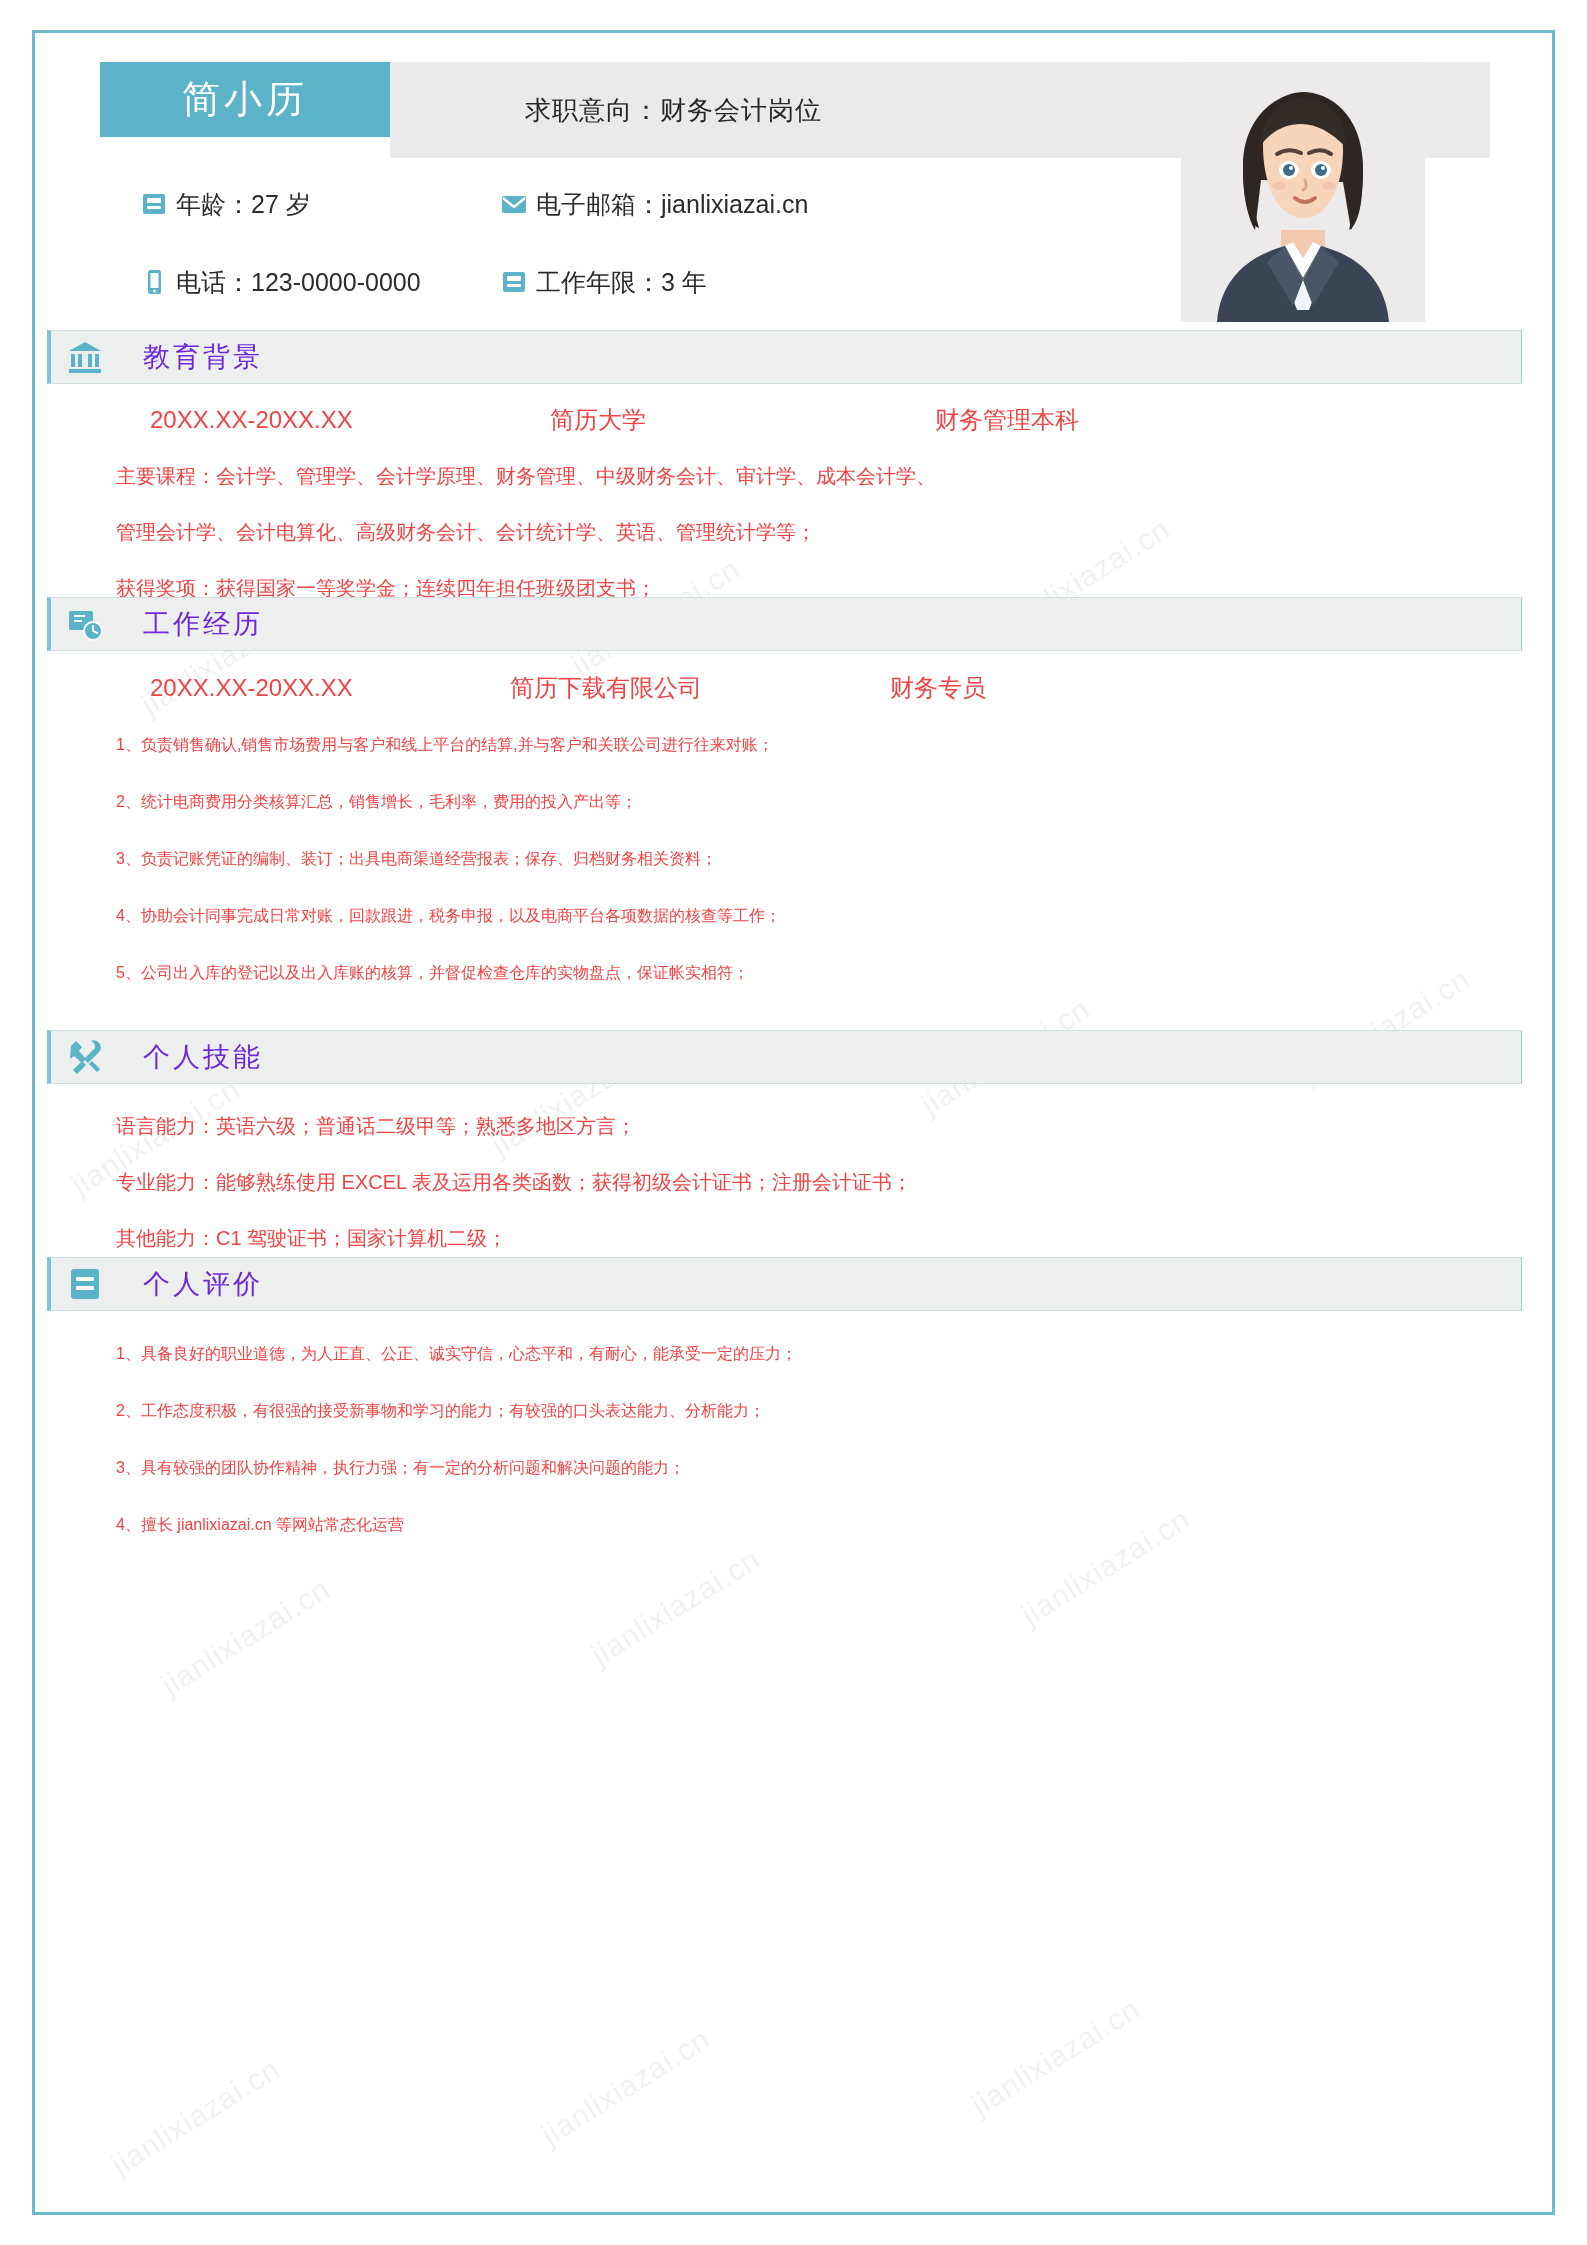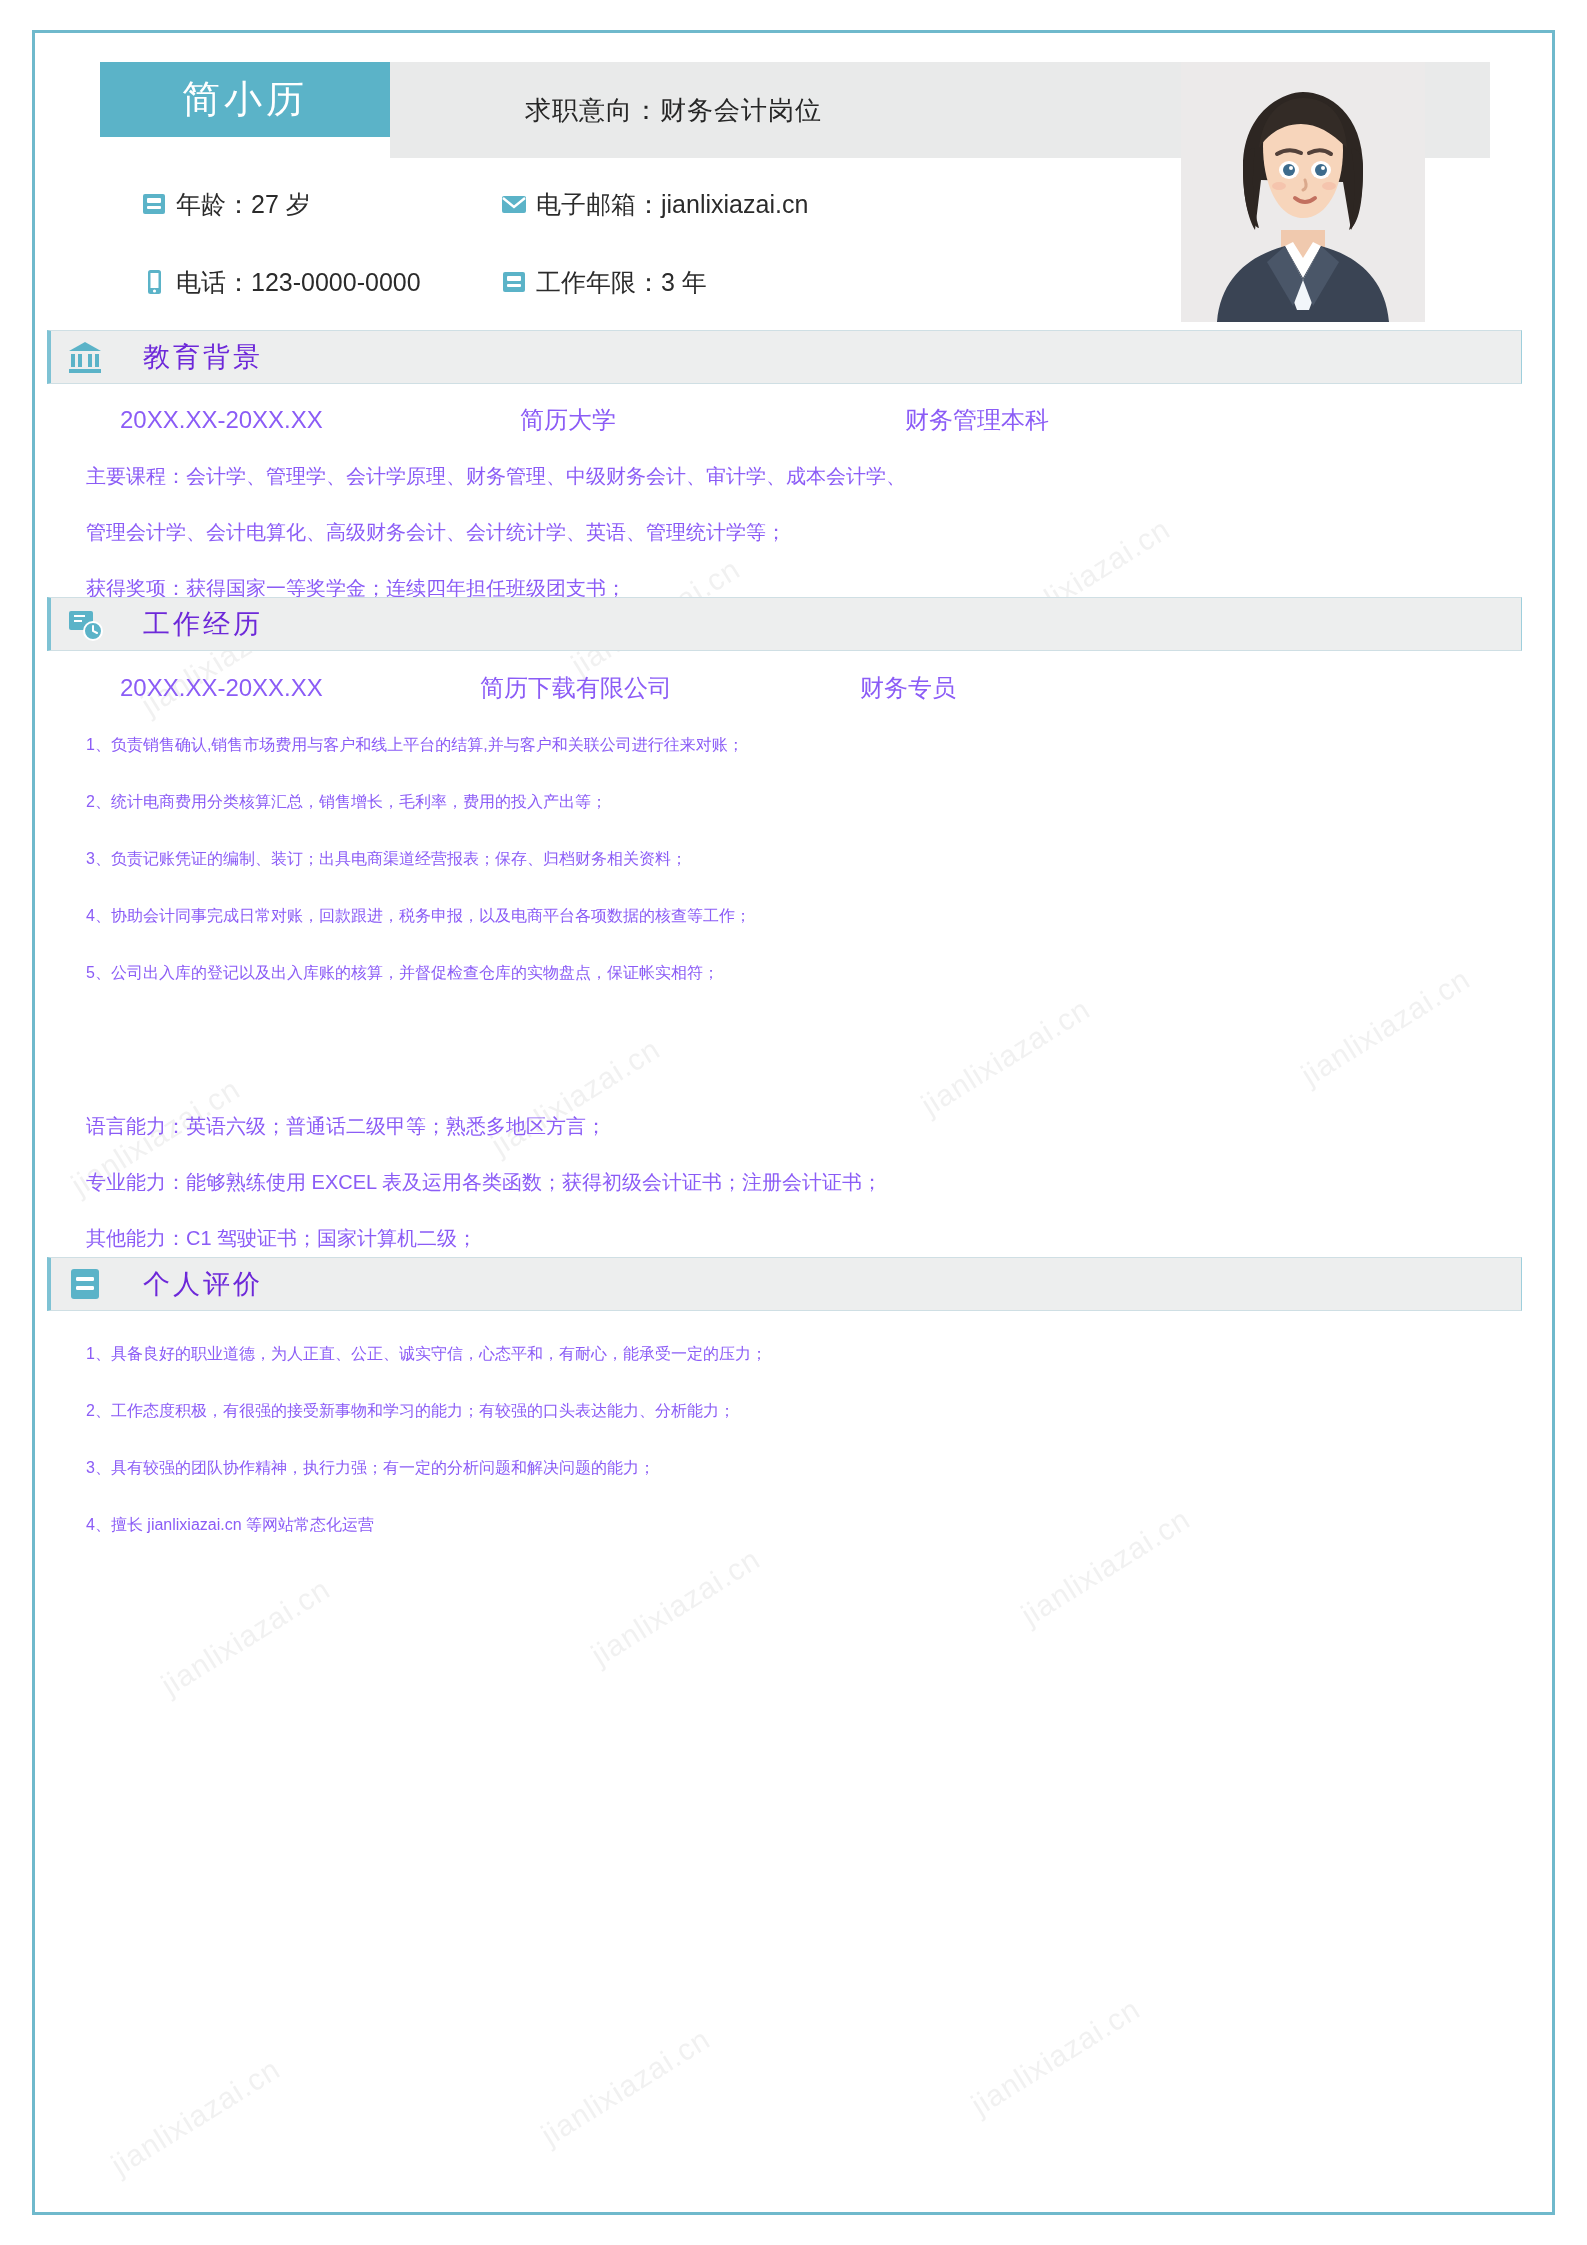--- a/index.html
+++ b/index.html
@@ -151,23 +151,23 @@
   .sec-title {
     font-size: 27px;
     color: #6d28d9;
     letter-spacing: 3px;
     margin-left: 28px;
   }
 
   
   .body-block {
     position: absolute;
-    left: 120px;
+    left: 150px;
     width: 1340px;
-    color: #8b5cf6;
+    color: #ef4444;
   }
   .line {
     font-size: 20px;
     line-height: 56px;
     white-space: nowrap;
   }
   .row3 {
     display: flex;
     font-size: 24px;
     line-height: 56px;
@@ -355,20 +355,31 @@
       <span class="c-org">简历下载有限公司</span>
       <span class="c-role">财务专员</span>
     </div>
     <div class="numline" style="margin-left:-34px">1、负责销售确认,销售市场费用与客户和线上平台的结算,并与客户和关联公司进行往来对账；</div>
     <div class="numline" style="margin-left:-34px">2、统计电商费用分类核算汇总，销售增长，毛利率，费用的投入产出等；</div>
     <div class="numline" style="margin-left:-34px">3、负责记账凭证的编制、装订；出具电商渠道经营报表；保存、归档财务相关资料；</div>
     <div class="numline" style="margin-left:-34px">4、协助会计同事完成日常对账，回款跟进，税务申报，以及电商平台各项数据的核查等工作；</div>
     <div class="numline" style="margin-left:-34px">5、公司出入库的登记以及出入库账的核算，并督促检查仓库的实物盘点，保证帐实相符；</div>
   </div>
 
+  <div class="sec-bar" style="top:1030px">
+    <span class="sec-ico">
+      <svg width="40" height="40" viewBox="0 0 40 40">
+        <path d="M6 9 L11 4 L17 10 L14 14 L21 22 L17 26 L9 19 L5 22 Z" fill="#5bb3c8"></path>
+        <path d="M26 4 a7 7 0 0 1 8 11 L23 26 l-4 -4 L30 11 a7 7 0 0 0 -4 -7 Z" fill="#5bb3c8"></path>
+        <path d="M8 33 l9 -9 4 4 -9 9 Z" fill="#5bb3c8"></path>
+        <path d="M27 24 l8 8 -3 3 -8 -8 Z" fill="#5bb3c8"></path>
+      </svg>
+    </span>
+    <span class="sec-title">个人技能</span>
+  </div>
 
   <div class="body-block" style="top:1098px">
     <div class="line" style="margin-left:-34px">语言能力：英语六级；普通话二级甲等；熟悉多地区方言；</div>
     <div class="line" style="margin-left:-34px">专业能力：能够熟练使用 EXCEL 表及运用各类函数；获得初级会计证书；注册会计证书；</div>
     <div class="line" style="margin-left:-34px">其他能力：C1 驾驶证书；国家计算机二级；</div>
   </div>
 
   <div class="sec-bar" style="top:1257px">
     <span class="sec-ico">
       <svg width="40" height="40" viewBox="0 0 40 40">

